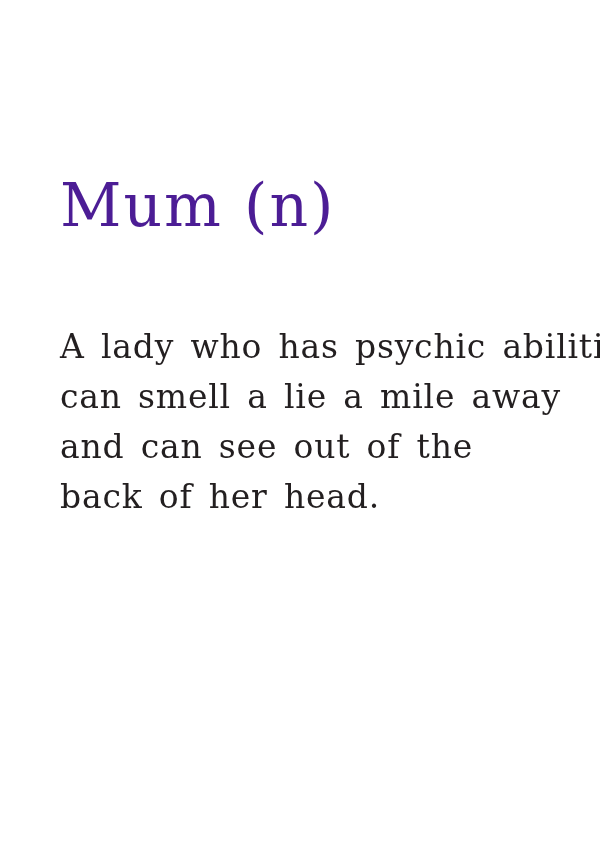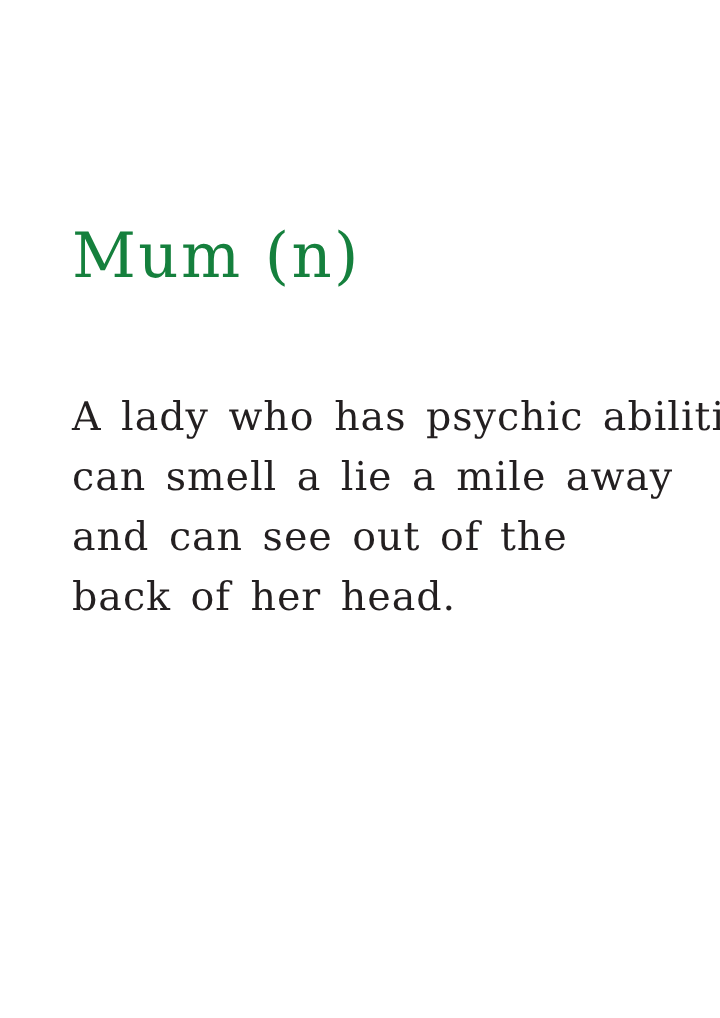--- a/index.html
+++ b/index.html
@@ -14,26 +14,26 @@
     position: relative;
     width: 600px;
     height: 848px;
     overflow: hidden;
     background: #ffffff;
   }
 
   .word-title {
     position: absolute;
     left: 60px;
-    top: 186px;
-    font-size: 52px;
+    top: 172px;
+    font-size: 60px;
     font-weight: 500;
     letter-spacing: 2px;
     line-height: 1.1;
-    color: #15803d;
+    color: #4c1d95;
     white-space: nowrap;
   }
 
   .definition-text {
     position: absolute;
     left: 60px;
     top: 322px;
     font-size: 33px;
     line-height: 50px;
     letter-spacing: 0.8px;

